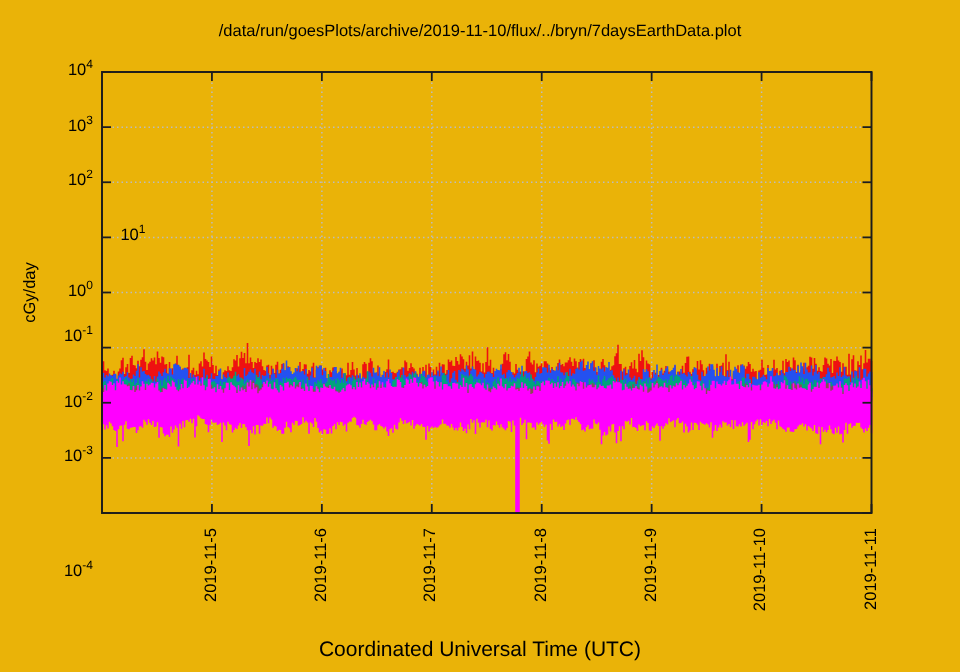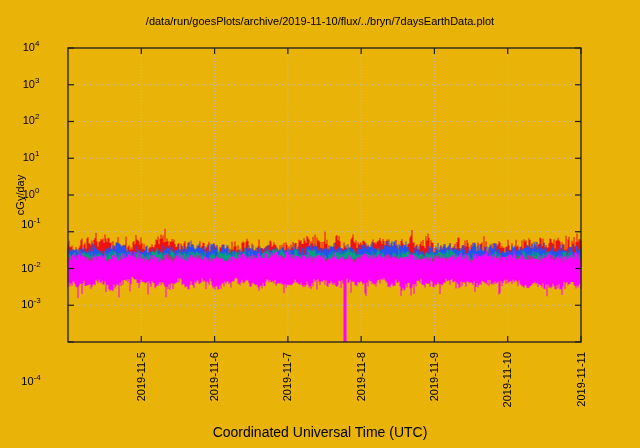--- a/index.html
+++ b/index.html
@@ -3,21 +3,21 @@
 <meta charset="utf-8">
 <style>
   html,body{margin:0;padding:0}
   .page{position:relative;width:640px;height:448px;background:#eab308;overflow:hidden;
         font-family:"Liberation Sans",sans-serif;color:#000}
   .title{position:absolute;top:15px;left:0;width:100%;text-align:center;font-size:11px;white-space:nowrap}
   .xlabel{position:absolute;top:424px;left:0;width:100%;text-align:center;font-size:14px}
   .ylabel{position:absolute;left:20px;top:195px;transform:translate(-50%,-50%) rotate(-90deg);
           font-size:11px;white-space:nowrap}
   svg{position:absolute;left:0;top:0}
-  .ytick{position:absolute;left:0;width:62px;text-align:center;font-size:11px;line-height:13px;white-space:nowrap}
+  .ytick{position:absolute;left:0;width:62px;text-align:right;font-size:11px;line-height:13px;white-space:nowrap}
   .ytick sup{font-size:8px;line-height:0}
   .xtick{position:absolute;width:62px;height:13px;text-align:right;font-size:11px;line-height:13px;
          transform:rotate(-90deg);transform-origin:0 0;white-space:nowrap}
 </style>
 </head>
 <body>
 
 <div class="page">
   <div class="title">/data/run/goesPlots/archive/2019-11-10/flux/../bryn/7daysEarthData.plot</div>
   <div class="ylabel">cGy/day</div>
@@ -72,21 +72,21 @@
       <line x1="434.42857142857144" y1="48" x2="434.42857142857144" y2="54" stroke="#1c1c1c" stroke-width="1.2"></line>
       <line x1="507.71428571428567" y1="336" x2="507.71428571428567" y2="342" stroke="#1c1c1c" stroke-width="1.2"></line>
       <line x1="507.71428571428567" y1="48" x2="507.71428571428567" y2="54" stroke="#1c1c1c" stroke-width="1.2"></line>
       <line x1="581" y1="336" x2="581" y2="342" stroke="#1c1c1c" stroke-width="1.2"></line>
       <line x1="581" y1="48" x2="581" y2="54" stroke="#1c1c1c" stroke-width="1.2"></line>
     </svg>
   <div id="yticks">
       <div class="ytick" style="top: 41px;">10<sup>4</sup></div>
       <div class="ytick" style="top: 77.75px;">10<sup>3</sup></div>
       <div class="ytick" style="top: 114px;">10<sup>2</sup></div>
-      <div class="ytick" style="top: 151.25px;">10<sup>1</sup></div>
+      <div class="ytick" style="top: 151.25px; padding-left: 35px;">10<sup>1</sup></div>
       <div class="ytick" style="top: 188px;">10<sup>0</sup></div>
       <div class="ytick" style="top: 218px;">10<sup>-1</sup></div>
       <div class="ytick" style="top: 261.5px;">10<sup>-2</sup></div>
       <div class="ytick" style="top: 298.25px;">10<sup>-3</sup></div>
       <div class="ytick" style="top: 335px; margin-top: 40px;">10<sup>-4</sup></div>
     </div>
   <div id="xticks">
       <div class="xtick" style="left: 134.786px; top: 414px;">2019-11-5</div>
       <div class="xtick" style="left: 208.071px; top: 414px;">2019-11-6</div>
       <div class="xtick" style="left: 281.357px; top: 414px;">2019-11-7</div>

